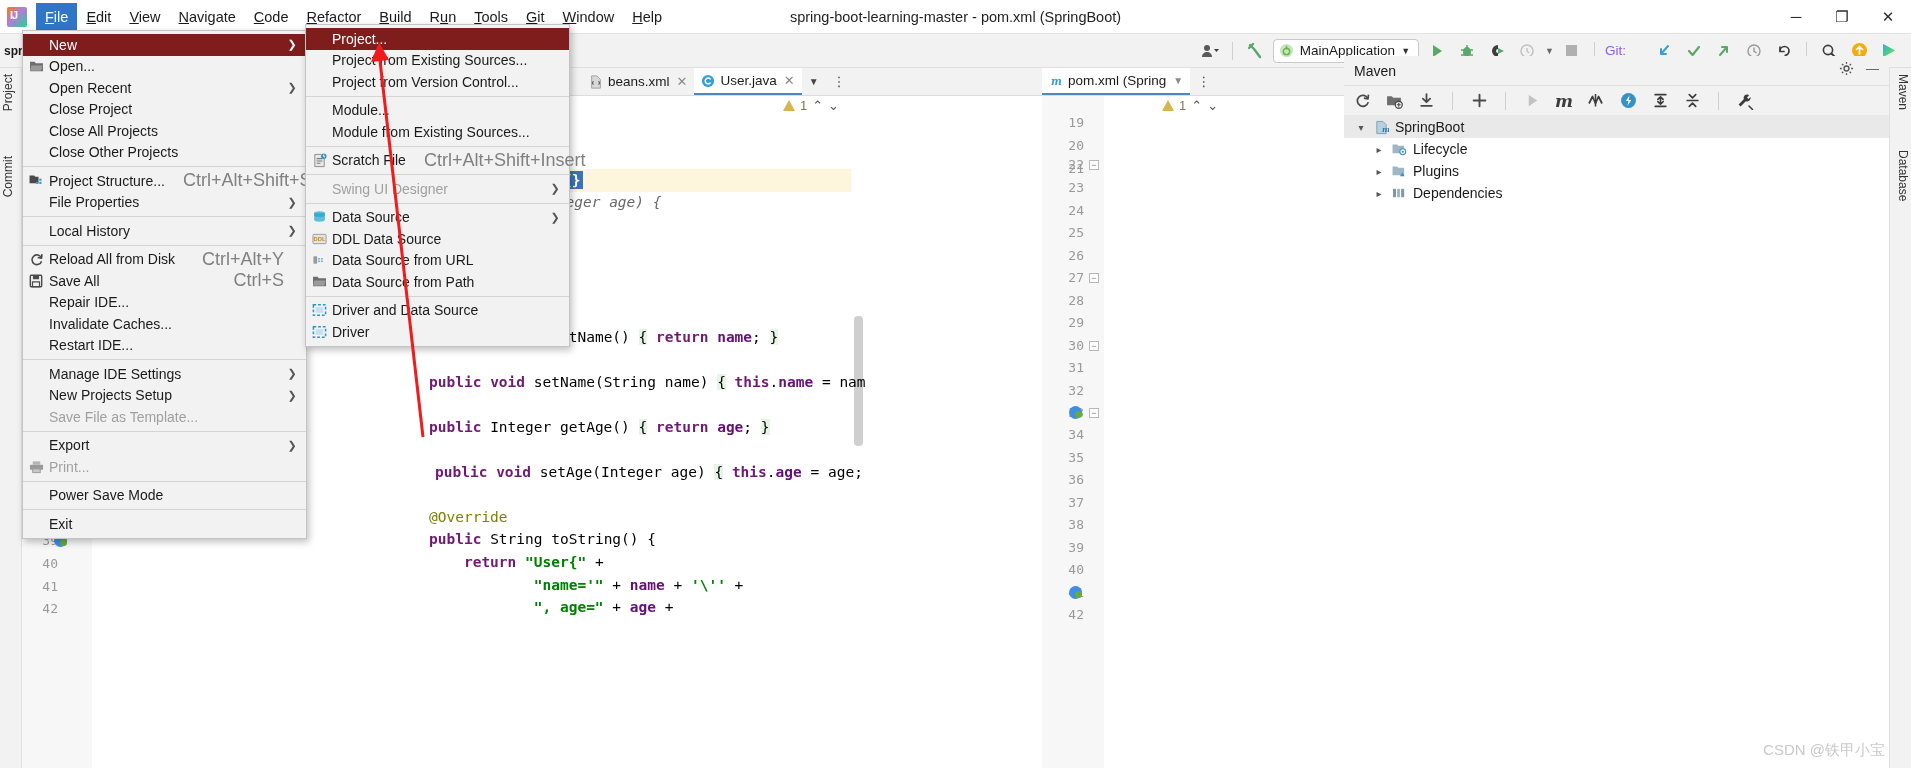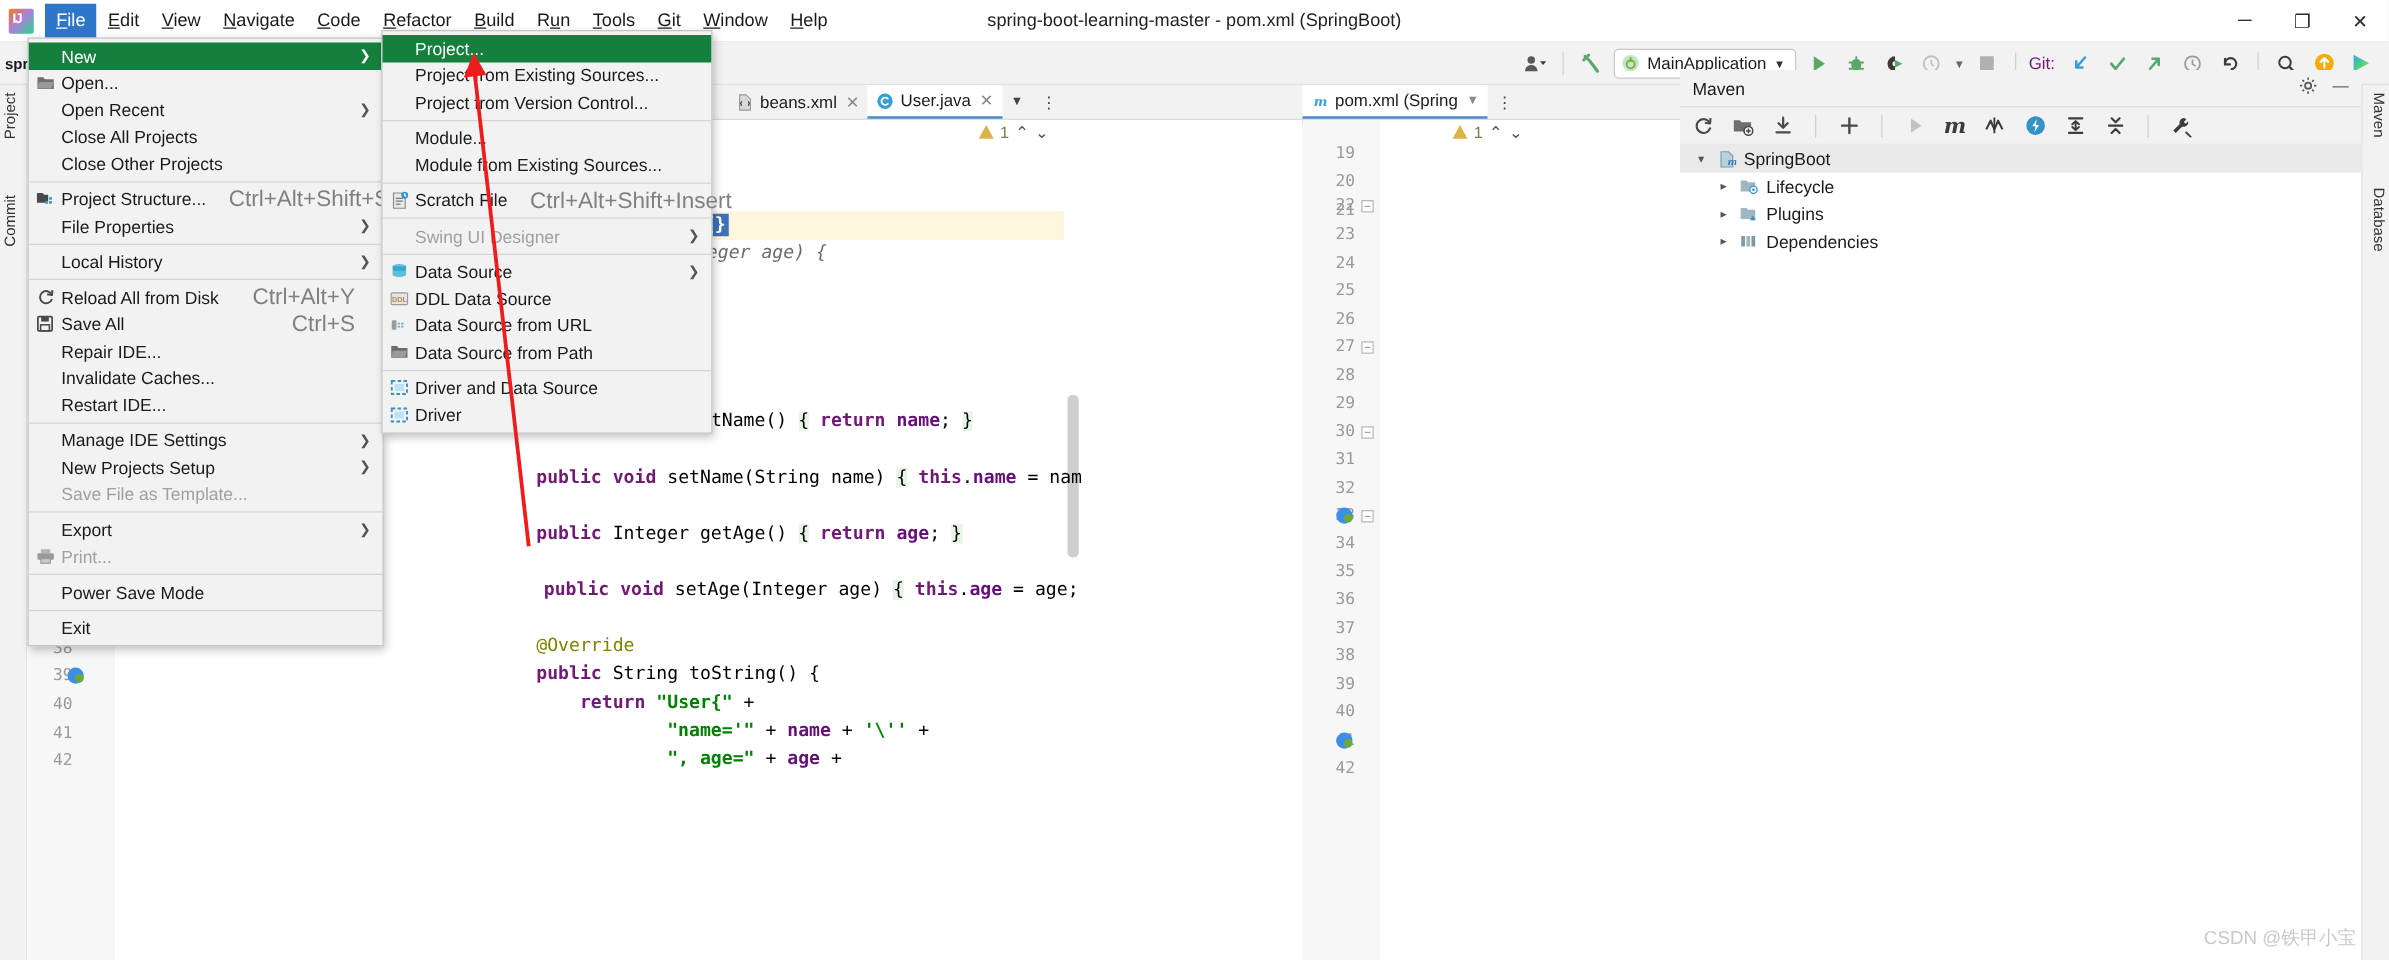--- a/index.html
+++ b/index.html
@@ -50,21 +50,21 @@
   }
   .toolbar-left { font-size:13px; color:#1a1a1a; padding-left:8px; }
   .toolbar-right { margin-left:auto; display:flex; align-items:center; gap:6px; padding-right:10px;}
   .tb-ico { width:24px; height:24px; display:flex; align-items:center; justify-content:center;
     font-size:14px; color:#4a4a4a; }
   .runcfg {
     display:flex; align-items:center; gap:6px; border:1px solid #c9c9c9; border-radius:4px;
     background:#fff; padding:2px 8px 2px 5px; height:24px; font-size:13.5px; color:#1a1a1a;
   }
   .sep-v { width:1px; height:18px; background:#cfcfcf; margin:0 4px; }
-  .git-label { font-size:13.5px; color:#701a75; margin-right:2px;}
+  .git-label { font-size:13.5px; color:#8b5cf6; margin-right:20px;}
 
   
   .leftstrip {
     position:absolute; left:0; top:68px; width:22px; height:700px; background:#f2f2f2;
     border-right:1px solid #e0e0e0;
   }
   .vtab { position:absolute; left:1px; writing-mode:vertical-rl; transform:rotate(180deg);
     font-size:12px; color:#333; white-space:nowrap; }
   .rightstrip {
     position:absolute; right:0; top:68px; width:22px; height:700px; background:#f2f2f2;
@@ -157,21 +157,21 @@
   .menu {
     position:absolute; background:#f2f2f2; border:1px solid #c4c4c4;
     box-shadow:2px 3px 7px rgba(0,0,0,.25); z-index:50; padding:3px 0;
   }
   #filemenu { left:22px; top:30px; width:285px; }
   #newmenu  { left:305px; top:24px; width:265px; }
   .menuitem {
     display:flex; align-items:center; height:21.5px; font-size:14px; color:#1a1a1a;
     padding:0 6px 0 0; position:relative; white-space:nowrap;
   }
-  .menuitem.hi { background:#15803d; color:#fff; }
+  .menuitem.hi { background:#7f1d1d; color:#fff; }
   .menuitem.disabled { color:#a0a0a0; }
   .mi-ico { width:26px; flex:none; display:flex; align-items:center; justify-content:center;
     font-size:12px; color:#555;}
   .mi-label { flex:1; }
   .mi-short { color:#808080; font-size:18px; padding-left:18px;}
   .mi-arrow { width:16px; text-align:center; color:#555; font-size:11px;}
   .menuitem.hi .mi-arrow { color:#fff; }
   .msep { height:1px; background:#d4d4d4; margin:3px 0; }
 
   
@@ -605,20 +605,25 @@
         <span class="mi-label">Open...</span>
         <span class="mi-arrow"></span>
       </div>
       <div class="menuitem">
         <span class="mi-ico"></span>
         <span class="mi-label">Open Recent</span>
         <span class="mi-arrow">❯</span>
       </div>
       <div class="menuitem">
         <span class="mi-ico"></span>
+        <span class="mi-label">Close Project</span>
+        <span class="mi-arrow"></span>
+      </div>
+      <div class="menuitem">
+        <span class="mi-ico"></span>
         <span class="mi-label">Close All Projects</span>
         <span class="mi-arrow"></span>
       </div>
       <div class="menuitem">
         <span class="mi-ico"></span>
         <span class="mi-label">Close Other Projects</span>
         <span class="mi-arrow"></span>
       </div>
       <div class="msep"></div>
       <div class="menuitem">

